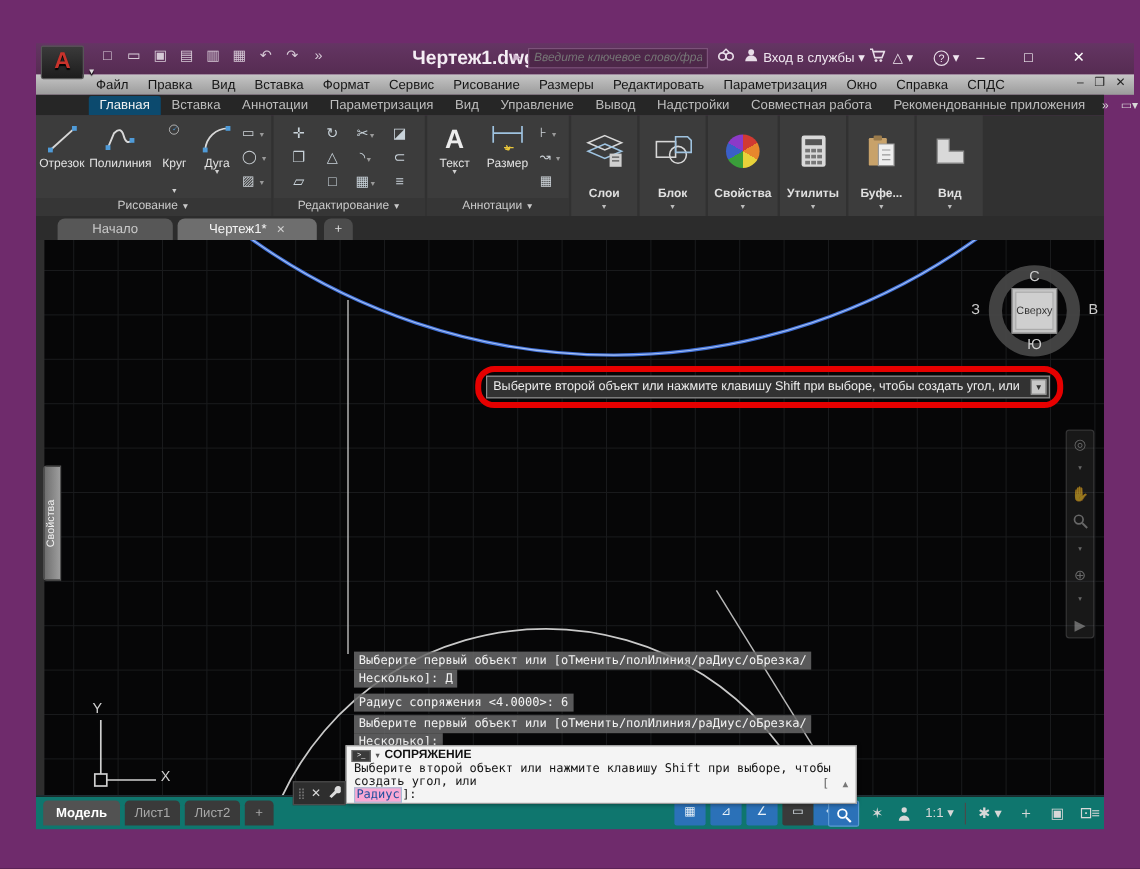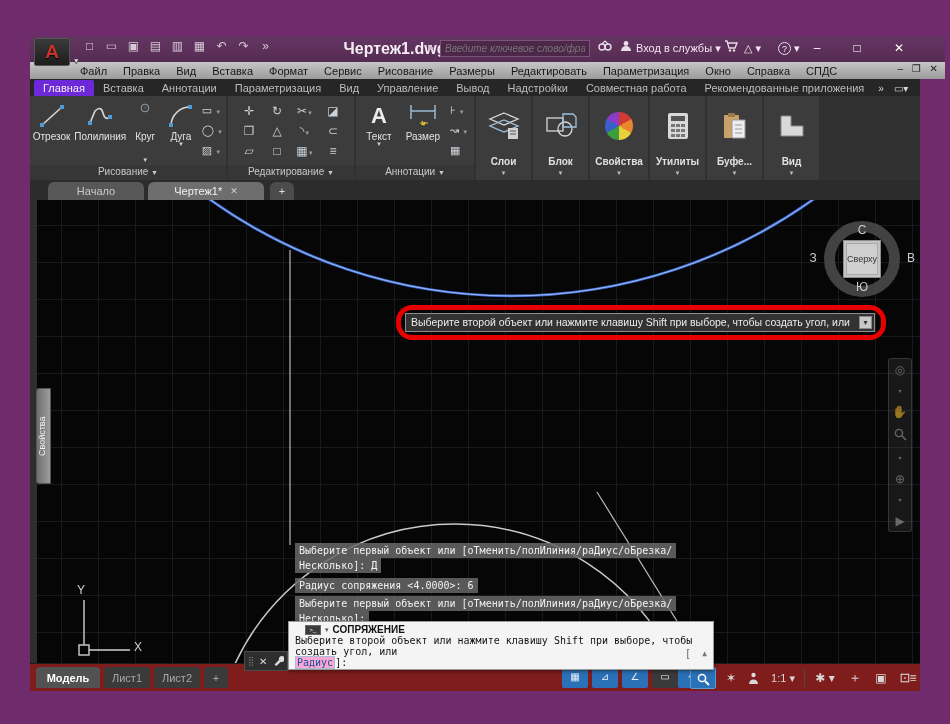--- a/index.html
+++ b/index.html
@@ -28,21 +28,21 @@
   
   #menubar { position:absolute; left:30px; top:62px; width:915px; height:17px;
     background:linear-gradient(#c6c6c6,#9b9b9b); display:flex; align-items:center;
     font-size:11px; color:#161616; padding-left:42px; }
   #menubar .mi { padding:0 8px; white-space:nowrap; }
   #menubar .mdi { position:absolute; right:4px; top:1px; font-size:10px; color:#222; letter-spacing:3px; }
   
   #tabrow { position:absolute; left:30px; top:79px; width:890px; height:17px; background:#262626;
     display:flex; align-items:flex-end; font-size:11px; color:#bdbdbd; padding-left:4px; }
   #tabrow .rtab { padding:2px 9px 2px; white-space:nowrap; }
-  #tabrow .rtab.active { background:#6d28d9; color:#f2f2f2; border-radius:2px 2px 0 0; }
+  #tabrow .rtab.active { background:#0c4a6e; color:#f2f2f2; border-radius:2px 2px 0 0;margin-left:40px; }
   #tabrow .tail { color:#d8d8d8; padding:2px 5px; font-size:10px; }
   
   #ribbon { position:absolute; left:30px; top:96px; width:890px; height:84px; background:#313131;
     display:flex; gap:2px; }
   .panel { background:#3c3c3c; display:flex; flex-direction:column; height:84px; }
   .panel .content { flex:1; display:flex; align-items:center; justify-content:center; }
   .panel .plabel { height:15px; text-align:center; font-size:10px; color:#c9c9c9; background:#363636;
     line-height:14px; white-space:nowrap; }
   .plabel .dn { font-size:7px; }
   .bigbtn { display:flex; flex-direction:column; align-items:center; justify-content:flex-start;
@@ -98,36 +98,36 @@
   #navbar { position:absolute; left:858px; top:158px; width:24px; height:174px;
     background:rgba(120,120,120,0.16); border:1px solid rgba(140,140,140,0.25); border-radius:3px;
     display:flex; flex-direction:column; align-items:center; justify-content:space-around;
     color:rgba(170,170,170,0.55); font-size:12px; }
   #navbar .nv { line-height:10px; }
   #navbar .dn { font-size:6px; }
   
   #cmdwin { position:absolute; left:288px; top:621px; width:426px; height:49px; background:#f4f4f4;
     border:1px solid #9a9a9a; box-shadow:0 1px 4px rgba(0,0,0,0.5); z-index:50;
     font-family:"DejaVu Sans Mono", monospace; font-size:10px; color:#141414; }
-  #cmdwin .hdr { display:flex; align-items:center; gap:4px; padding:2px 16px 0; height:13px;
+  #cmdwin .hdr { display:flex; align-items:center; gap:4px; padding:2px 4px 0; height:13px;
     font-family:"Liberation Sans",sans-serif; }
   #cmdwin .termico { width:16px; height:10px; background:#3a3a3a; border:1px solid #666; color:#fff;
     font-size:6px; line-height:8px; text-align:center; }
   #cmdwin .hdr .dn { font-size:7px; color:#555; }
   #cmdwin .hdr .cmdname { font-weight:bold; font-size:10px; color:#111; }
   #cmdwin .cline { padding:0 6px; line-height:11px; white-space:nowrap; }
   #cmdwin .optchip { background:#f9a8d4; color:#1d4f9c; border:1px solid #a8bcd4; padding:0 1px; }
   #cmdwin .bracket { position:absolute; right:22px; top:26px; color:#666; }
   #cmdwin .scrollup { position:absolute; right:6px; top:27px; color:#777; font-size:8px; }
   #cmdgrip { position:absolute; left:244px; top:651px; width:44px; height:20px; background:#2e2e2e;
     border:1px solid #4c4c4c; z-index:51; display:flex; align-items:center; justify-content:space-around;
     color:#dcdcdc; font-size:10px; }
   #cmdgrip .gripdots { color:#777; font-size:9px; letter-spacing:-1px; }
   
-  #statusbar { position:absolute; left:30px; top:663px; width:890px; height:28px; background:#7f1d1d;
+  #statusbar { position:absolute; left:30px; top:663px; width:890px; height:28px; background:#0f766e;
     border-top:1px solid #1c1c1c; }
   .ltab { position:absolute; top:3px; height:21px; border-radius:4px 4px 0 0; font-size:11px;
     display:flex; align-items:center; justify-content:center; color:#a8a8a8; background:#3a3a3a; }
   .toggle { position:absolute; top:2px; width:26px; height:22px; border-radius:2px; color:#e8f1f8;
     font-size:10px; text-align:center; line-height:22px; }
   .sico { position:absolute; top:3px; height:22px; color:#d8d8d8; font-size:12px; line-height:22px;
     text-align:center; }
   .sico.active { background:#2b71b8; border:1px solid #5b9bd4; border-radius:2px; }
   .sdivider { position:absolute; top:5px; width:1px; height:18px; background:#4a4a4a; }
 </style>

